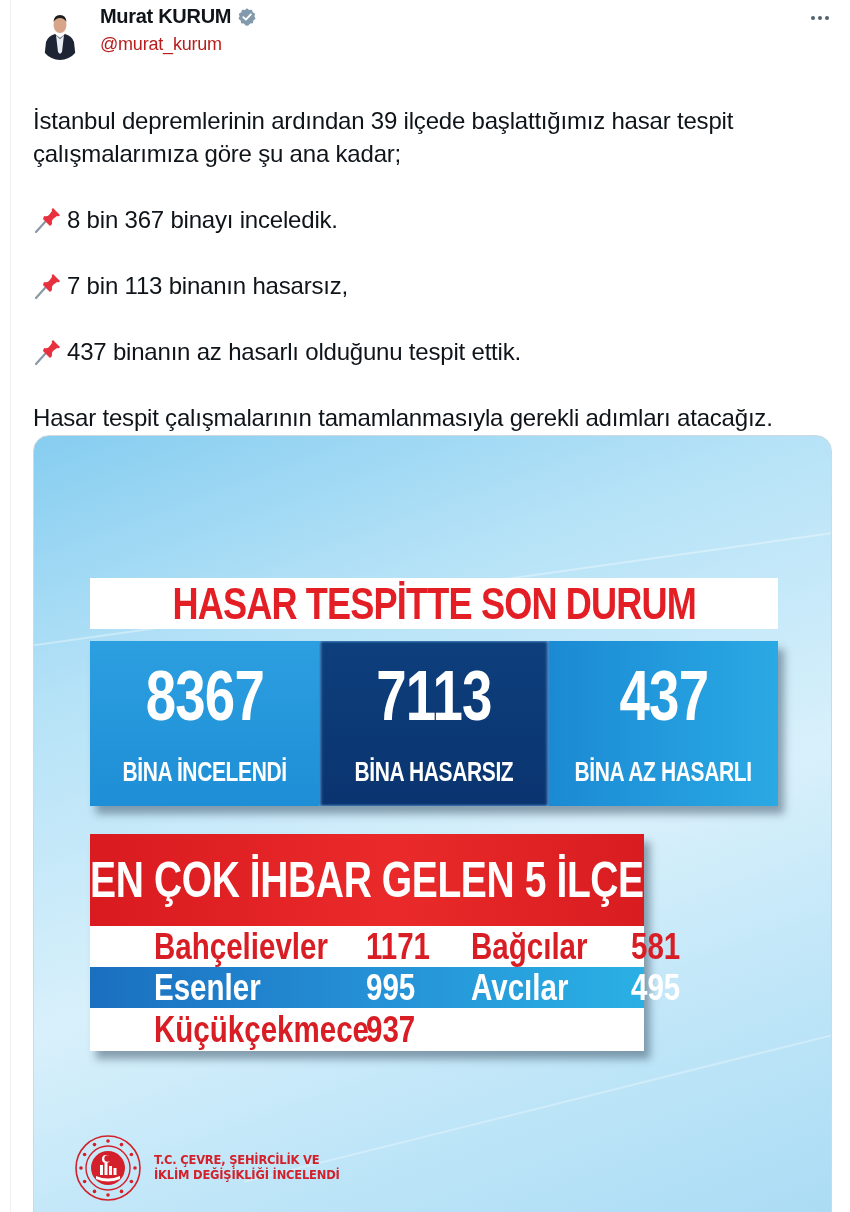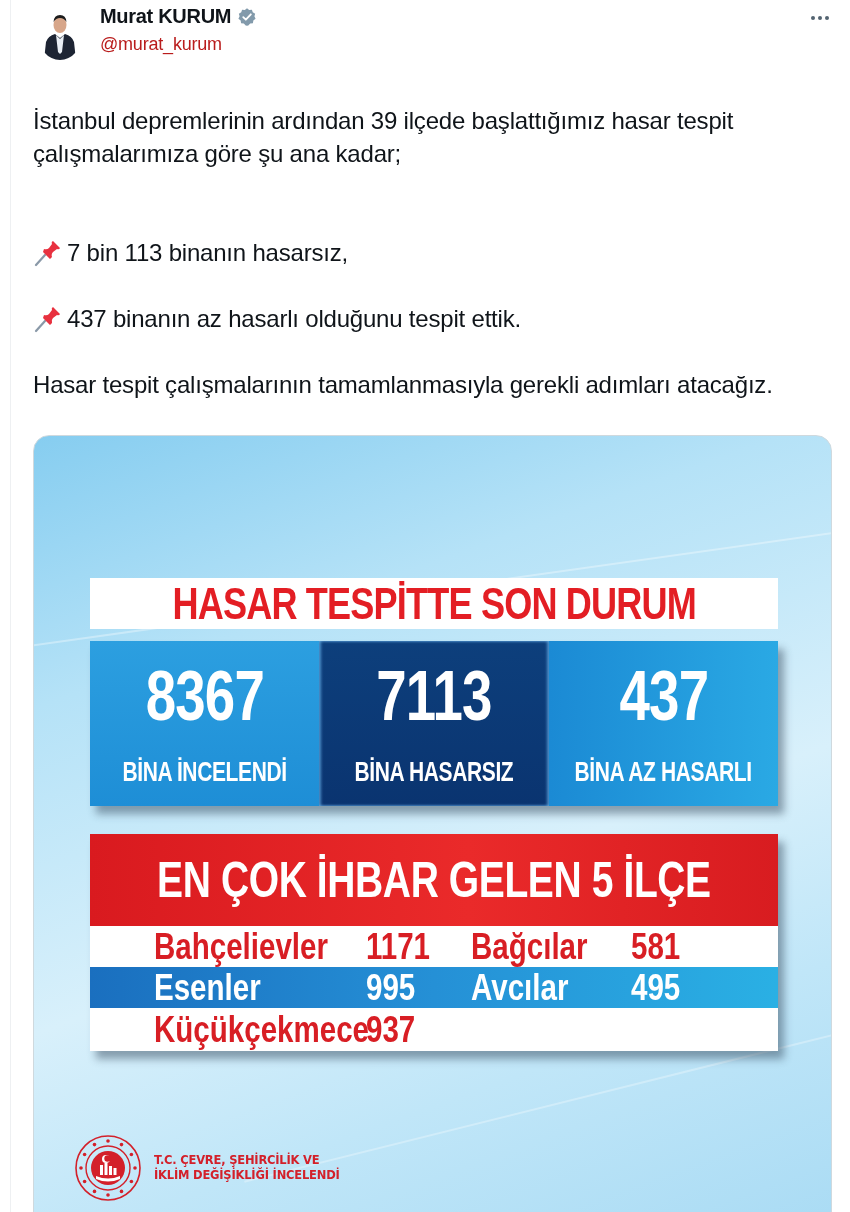--- a/index.html
+++ b/index.html
@@ -35,21 +35,21 @@
   .title-text { font-family: "Liberation Sans", sans-serif; font-weight: bold; font-size: 44px; color: #e31e24; letter-spacing: -1px; transform: scaleX(0.82); white-space: nowrap; }
 
   .stats { position: absolute; left: 56px; top: 205px; width: 688px; height: 165px; display: flex; box-shadow: 6px 8px 8px rgba(40,60,80,0.45); }
   .stat { flex: none; display: flex; flex-direction: column; align-items: center; justify-content: center; color: #ffffff; gap: 16px; }
   .stat.s1 { width: 229px; background: linear-gradient(180deg, #2c9fe0 0%, #1e8ed6 100%); }
   .stat.s2 { width: 230px; background: linear-gradient(180deg, #0d3f7c 0%, #0a3470 100%); box-shadow: inset 2px 0 3px rgba(120,200,255,0.6), inset -2px 0 3px rgba(120,200,255,0.6); }
   .stat.s3 { width: 229px; background: linear-gradient(90deg, #1b8ad4 0%, #2aa9e4 100%); }
   .stat-value { font-family: "Liberation Sans", sans-serif; font-weight: bold; font-size: 70px; line-height: 72px; transform: scaleX(0.78); letter-spacing: -1px; }
   .stat-label { font-family: "Liberation Sans", sans-serif; font-weight: bold; font-size: 28px; margin-top: 8px; transform: scaleX(0.75); white-space: nowrap; letter-spacing: -0.5px; }
 
-  .ihbar { position: absolute; left: 56px; top: 398px; width: 688px; height: 217px; box-shadow: 6px 8px 8px rgba(40,60,80,0.45); }
+  .ihbar { position: absolute; left: 56px; top: 398px; width: 554px; height: 217px; box-shadow: 6px 8px 8px rgba(40,60,80,0.45); }
   .ihbar-head { height: 92px; background: linear-gradient(90deg, #d91a1f 0%, #ea2a2a 55%, #d81c20 100%); display: flex; align-items: center; justify-content: center; }
   .ihbar-title { font-family: "Liberation Sans", sans-serif; font-weight: bold; font-size: 50px; color: #ffffff; transform: scaleX(0.78); white-space: nowrap; letter-spacing: -0.5px; }
   .row { height: 41px; display: flex; align-items: center; font-family: "Liberation Sans", sans-serif; font-weight: bold; font-size: 36px; }
   .row.white { background: #ffffff; color: #d81e24; }
   .row.blue { background: linear-gradient(90deg, #1a6fbf 0%, #2590d6 50%, #2ab0e4 100%); color: #ffffff; }
   .row.last { height: 43px; }
   .cell { position: absolute; white-space: nowrap; transform: scaleX(0.82); transform-origin: left center; }
   .row { position: relative; }
   .c-name1 { left: 64px; }
   .c-val1 { left: 276px; }
@@ -87,20 +87,27 @@
 <div class="more">
   <span></span>
   <span></span>
   <span></span>
 </div>
 
 <div class="tweet-text">
   <p>İstanbul depremlerinin ardından 39 ilçede başlattığımız hasar tespit</p>
   <p>çalışmalarımıza göre şu ana kadar;</p>
   <div class="gap"></div>
+  <p class="pin-line">
+    <svg class="pin" viewBox="0 0 30 28">
+      <line x1="3" y1="26" x2="12" y2="16" stroke="#8a99a8" stroke-width="2.2" stroke-linecap="round"></line>
+      <path d="M10 13 L17 20 L19 18 Q18 15 20 13 L24 10 Q26 11 27 9 L20 2 Q18 3 19 5 L16 9 Q14 11 11 10 Z" fill="#e8313f"></path>
+    </svg>
+    <span>8 bin 367 binayı inceledik.</span>
+  </p>
   <div class="gap"></div>
   <p class="pin-line">
     <svg class="pin" viewBox="0 0 30 28">
       <line x1="3" y1="26" x2="12" y2="16" stroke="#8a99a8" stroke-width="2.2" stroke-linecap="round"></line>
       <path d="M10 13 L17 20 L19 18 Q18 15 20 13 L24 10 Q26 11 27 9 L20 2 Q18 3 19 5 L16 9 Q14 11 11 10 Z" fill="#e8313f"></path>
     </svg>
     <span>7 bin 113 binanın hasarsız,</span>
   </p>
   <div class="gap"></div>
   <p class="pin-line">

